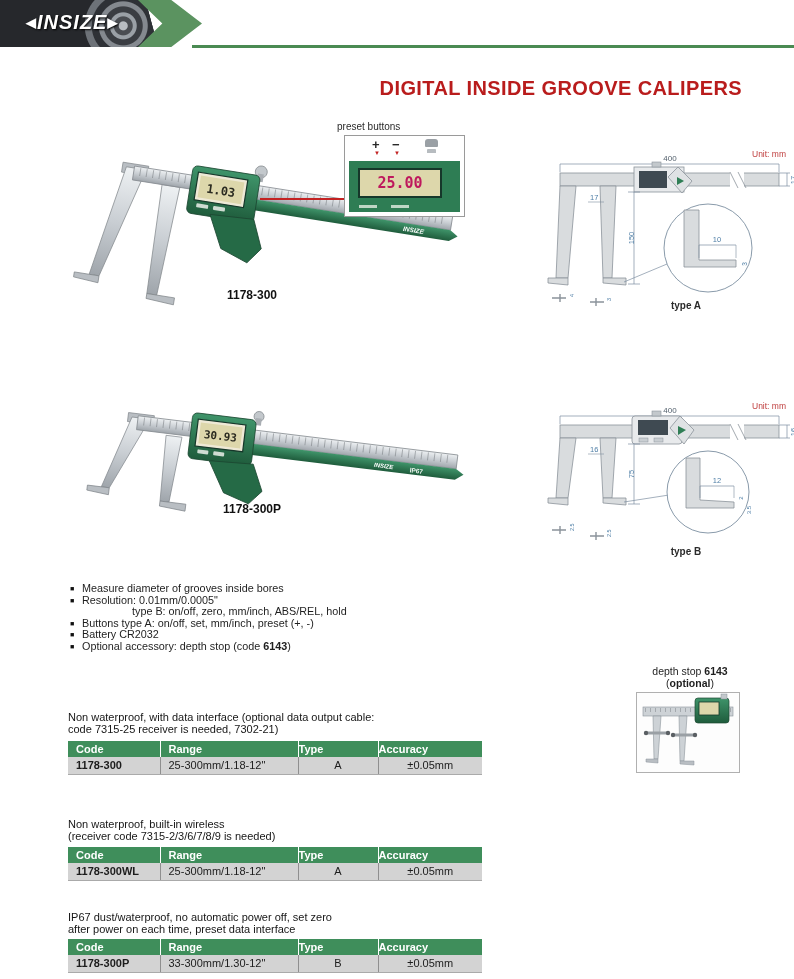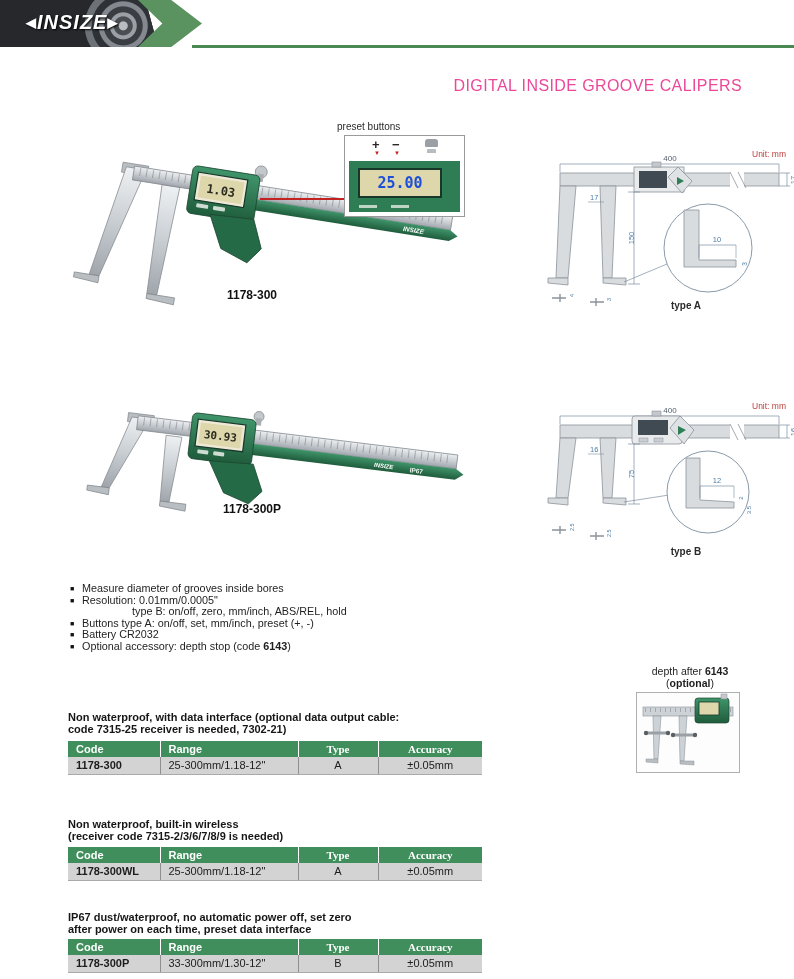--- a/index.html
+++ b/index.html
@@ -18,66 +18,66 @@
     clip-path:polygon(0 0, 92% 0, 100% 100%, 0 100%);
   }
   .logo{ position:absolute; left:26px; top:11px; display:flex; align-items:center;
          color:#fff; font-style:italic; font-weight:bold; letter-spacing:1px;
          text-shadow:1px 1px 2px #000; }
   .logo .arrow{ font-size:13px; font-style:normal; }
   .logo .logo-text{ font-size:20px; }
   .chevron{ position:absolute; left:138px; top:0; width:64px; height:47px; background:#5b9360;
     clip-path:polygon(0 0, 52% 0, 100% 50%, 52% 100%, 0 100%, 38% 50%); }
   .header-rule{ position:absolute; left:192px; right:0; top:45px; height:3px; background:#4a8a52; }
-  .page-title{ position:absolute; top:77px; right:52px; font-size:16px; font-weight:normal;
-    letter-spacing:.4px; color:#ec4899; }
+  .page-title{ position:absolute; top:77px; right:52px; font-size:20px; font-weight:bold;
+    letter-spacing:.4px; color:#b91c1c; }
 
   
   .fig { position:absolute; }
   .code-label{ position:absolute; font-size:12px; font-weight:bold; color:#111; text-align:center; width:120px; }
   .callout-label{ position:absolute; left:337px; top:121px; font-size:10px; color:#2b2b2b; }
   .red-leader{ position:absolute; left:260px; top:198px; width:85px; height:1.5px; background:#c32222; }
 
   
   .preset-box{ position:absolute; left:344px; top:135px; width:121px; height:82px;
     border:1px solid #9a9a9a; background:#fff; }
   .pb-top{ position:relative; height:25px; }
   .pb-plus,.pb-minus{ position:absolute; top:1px; font-size:13px; font-weight:bold; color:#2a2a2a; }
   .pb-plus{ left:27px; } .pb-minus{ left:47px; }
   .pb-arr{ position:absolute; top:14px; font-size:6px; color:#c32222; }
   .pb-arr.a1{ left:29px; } .pb-arr.a2{ left:49px; }
   .pb-knob{ position:absolute; left:80px; top:3px; width:13px; height:8px; background:#9aa0a5;
     border-radius:3px 3px 1px 1px; box-shadow:0 8px 0 -2px #b7bcc0; }
   .pb-screen{ position:absolute; left:4px; right:4px; top:25px; bottom:4px; background:#2e7d54; }
   .pb-lcd{ position:absolute; left:9px; top:7px; width:84px; height:30px; background:#ddd7ab;
     border:2px solid #16372a; display:flex; align-items:center; justify-content:center;
-    font-family:"DejaVu Sans Mono", monospace; font-weight:bold; font-size:15px; color:#1d4ed8; }
+    font-family:"DejaVu Sans Mono", monospace; font-weight:bold; font-size:15px; color:#be185d; }
   .pb-row{ position:absolute; left:10px; bottom:4px; width:90px; display:flex; gap:14px; }
   .pb-row span{ width:18px; height:3px; background:#bfd6c5; display:block; }
 
   
   .features{ position:absolute; left:70px; top:583px; width:430px; font-size:10.8px; line-height:11.5px; color:#1e1e1e; }
   .features .row{ display:flex; }
   .features .bullet{ width:12px; flex:0 0 12px; font-size:7px; line-height:11.5px; color:#111; }
   .features .cont{ margin-left:50px; }
   .bold{ font-weight:bold; }
 
   
   .acc-label{ position:absolute; left:630px; top:666px; width:120px; text-align:center;
     font-size:10.5px; line-height:11.5px; color:#1e1e1e; }
   .acc-box{ position:absolute; left:636px; top:692px; width:104px; height:81px;
     border:1px solid #b0b0b0; background:#fdfdfd; }
 
   
-  .tbl-head{ position:absolute; left:68px; width:440px; font-size:11px; font-weight:bold;
+  .tbl-head{ position:absolute; left:68px; width:440px; font-size:11px; font-weight:normal;
     line-height:12px; color:#161616; }
   .spec{ position:absolute; left:68px; width:414px; border-collapse:collapse; font-size:11px; }
   .spec th{ background:#3f8e5b; color:#fff; font-weight:bold; text-align:left;
     padding:2px 0 2px 8px; border-right:1px solid #fff; height:16px; }
-  .spec th.center{ text-align:center; padding-left:0;font-family:Liberation Serif, serif; }
+  .spec th.center{ padding-left:0; }
   .spec th:last-child{ border-right:none; }
   .spec td{ background:#d3d3d3; color:#1c1c1c; padding:2px 0 2px 8px;
     border-right:1px solid #8f8f8f; border-bottom:1px solid #aaa; height:17px; }
   .spec td.center{ text-align:center; padding-left:0; }
   .spec td:last-child{ border-right:none; }
   .spec td.code{ font-weight:bold; }
   .t1h{ top:711px; } .t1{ top:741px; }
   .t2h{ top:818px; } .t2{ top:847px; }
   .t3h{ top:911px; } .t3{ top:939px; }
 
@@ -312,21 +312,21 @@
         <span class="bullet">■</span>
         <span>Battery CR2032</span>
       </div>
     <div class="row">
         <span class="bullet">■</span>
       <span><span>Optional accessory: depth stop (code </span><span class="bold">6143</span><span>)</span></span>
     </div>
   </div>
 
   <div class="acc-label">
-    <div><span>depth after </span><span class="bold">6143</span></div>
+    <div><span>depth stop </span><span class="bold">6143</span></div>
     <div><span>(</span><span class="bold">optional</span><span>)</span></div>
   </div>
   <div class="acc-box">
     <svg width="102" height="79" viewBox="0 0 102 79">
       <defs>
         <linearGradient id="gc-green" x1="0" y1="0" x2="0" y2="1">
           <stop offset="0" stop-color="#3f946a"></stop>
             <stop offset="1" stop-color="#1f5c3c"></stop>
         </linearGradient>
       </defs>

